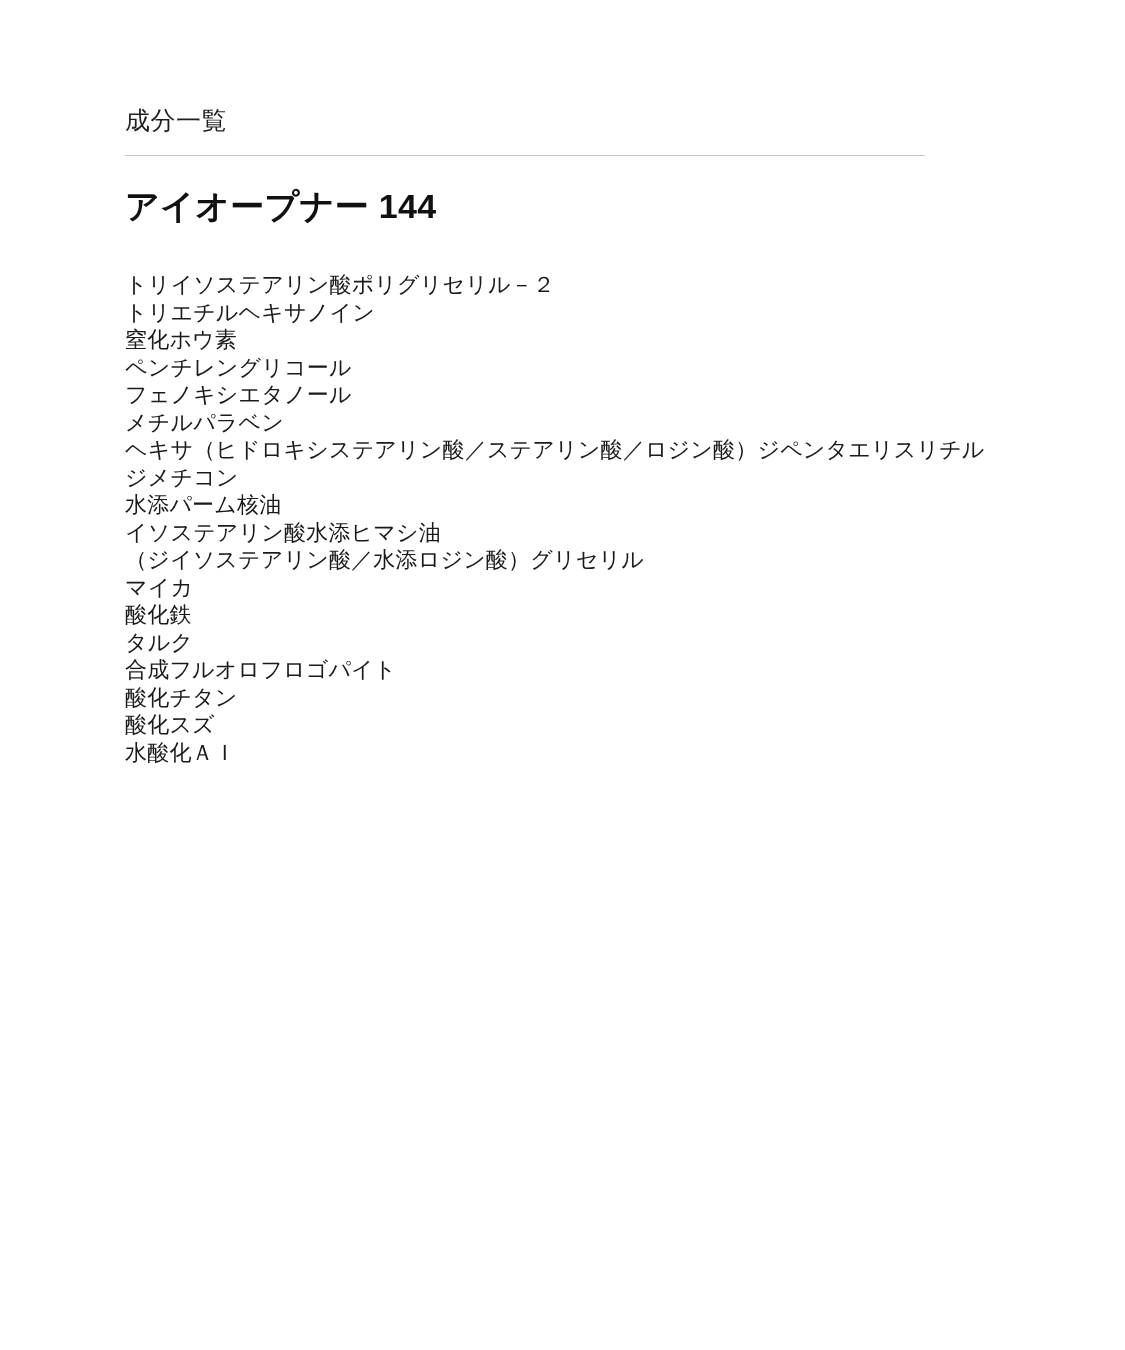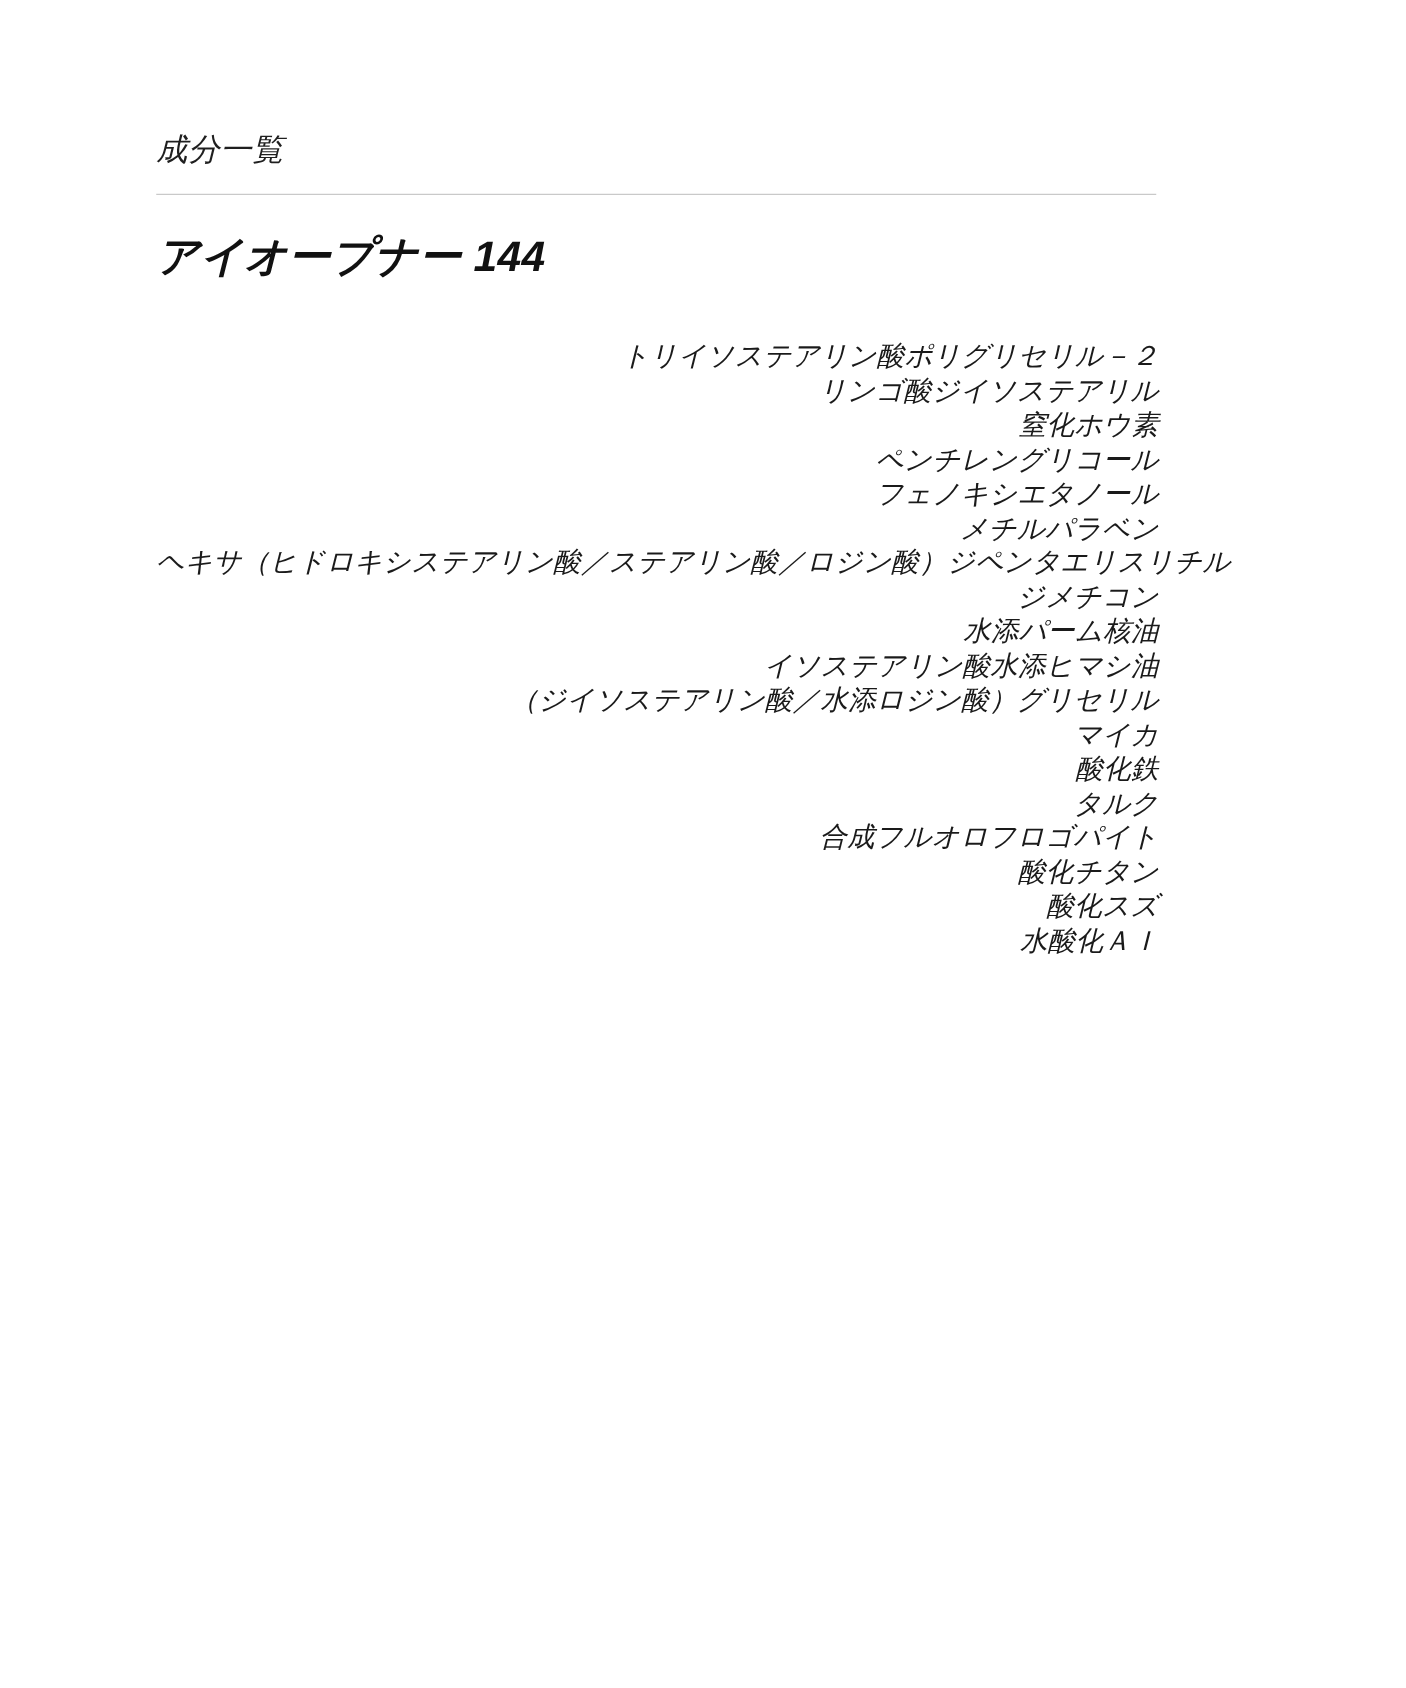--- a/index.html
+++ b/index.html
@@ -13,21 +13,20 @@
     font-family: "Liberation Sans", sans-serif;
     color: #1a1a1a;
     -webkit-font-smoothing: antialiased;
   }
   .page {
     position: relative;
     width: 1052px;
     height: 1350px;
     box-sizing: border-box;
     padding: 0 125px;
-    font-style: italic;
   }
   .doc-heading {
     margin: 0;
     padding-top: 104px;
     font-size: 25px;
     font-weight: 400;
     letter-spacing: 0.5px;
     color: #1f1f1f;
     line-height: 1.3;
   }
@@ -50,37 +49,36 @@
     padding: 0;
     list-style: none;
     padding-top: 42px;
   }
   .ingredient-list li {
     font-size: 22px;
     line-height: 27.5px;
     color: #1a1a1a;
     letter-spacing: 0.2px;
     white-space: nowrap;
-    text-align: right;
   }
 </style>
 </head>
 <body>
 
 <div class="page">
 
   <h1 class="doc-heading">成分一覧</h1>
 
   <div class="divider"></div>
 
   <h2 class="product-title">アイオープナー 144</h2>
 
   <ul class="ingredient-list">
     <li>トリイソステアリン酸ポリグリセリル－２</li>
-    <li>リンゴ酸ジイソステアリル</li>
+    <li>トリエチルヘキサノイン</li>
     <li>窒化ホウ素</li>
     <li>ペンチレングリコール</li>
     <li>フェノキシエタノール</li>
     <li>メチルパラベン</li>
     <li>ヘキサ（ヒドロキシステアリン酸／ステアリン酸／ロジン酸）ジペンタエリスリチル</li>
     <li>ジメチコン</li>
     <li>水添パーム核油</li>
     <li>イソステアリン酸水添ヒマシ油</li>
     <li>（ジイソステアリン酸／水添ロジン酸）グリセリル</li>
     <li>マイカ</li>

